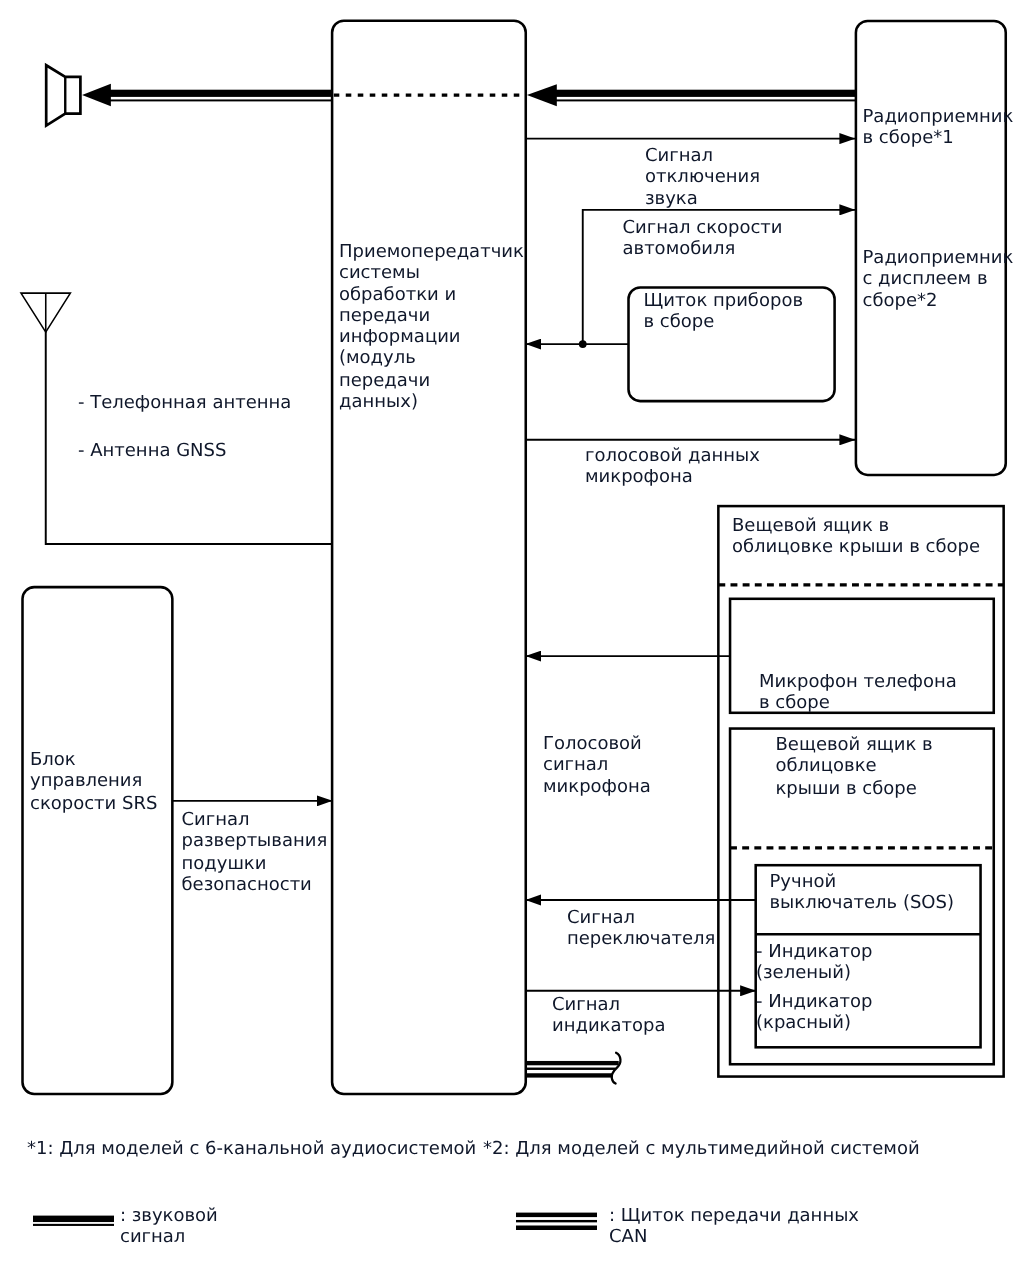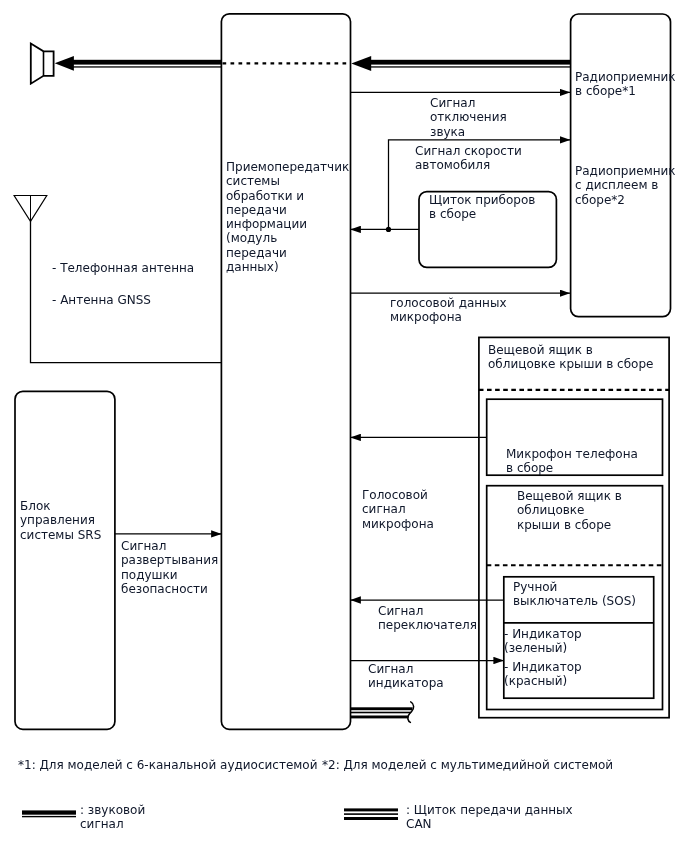--- a/index.html
+++ b/index.html
@@ -83,21 +83,21 @@
     <rect x="344" y="808.4" width="54" height="3" fill="#000"></rect>
     <rect x="344" y="813.3" width="54" height="1.6" fill="#000"></rect>
     <rect x="344" y="817" width="54" height="3" fill="#000"></rect>
   </g>
 </svg>
 
 <div class="txt" style="left:52px;top:261px;">- Телефонная антенна</div>
 <div class="txt" style="left:52px;top:293px;">- Антенна GNSS</div>
 <div class="txt" style="left:20px;top:499px;">Блок
 управления
-системы SRS</div>
+скорости SRS</div>
 <div class="txt" style="left:226px;top:160px;">Приемопередатчик
 системы
 обработки и
 передачи
 информации
 (модуль
 передачи
 данных)</div>
 <div class="txt" style="left:575px;top:70px;">Радиоприемник
 в сборе*1</div>

